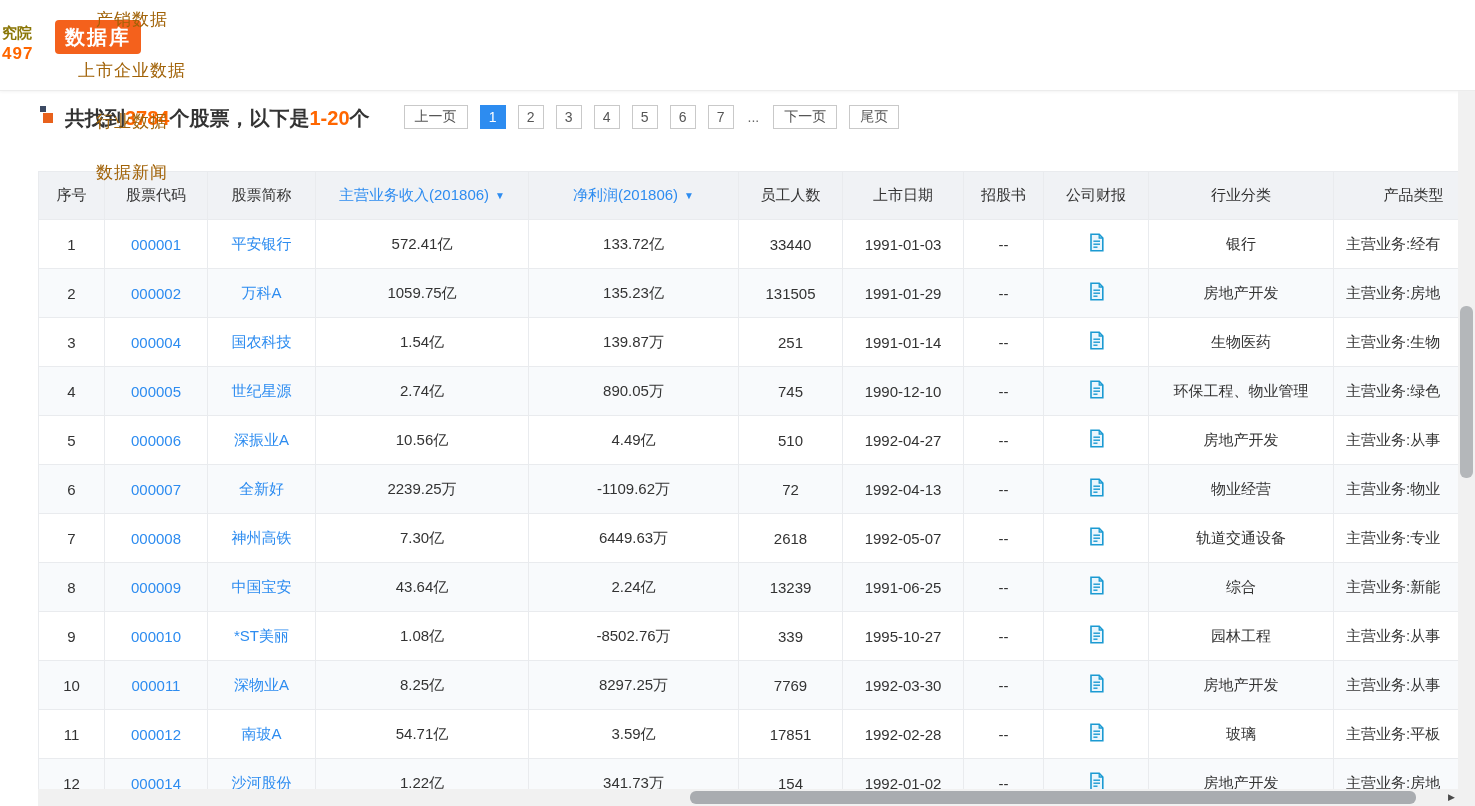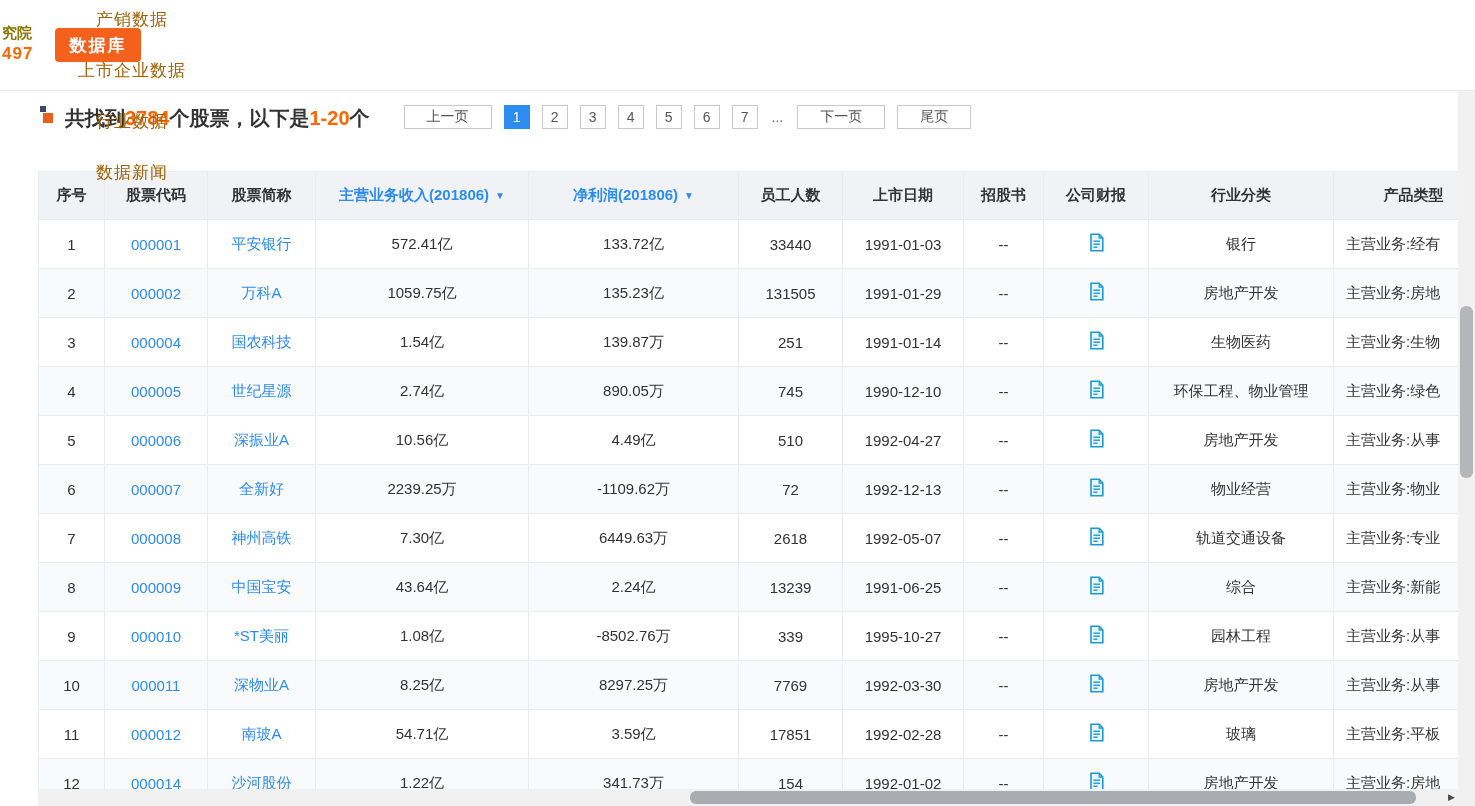--- a/index.html
+++ b/index.html
@@ -6,48 +6,48 @@
   body{width:1475px;height:806px;overflow:hidden;background:#fff;
        font-family:"Liberation Sans","DejaVu Sans",sans-serif;color:#333;}
   .page{position:relative;width:1475px;height:806px;overflow:hidden;background:#fff;}
 
   
   .topbar{position:relative;height:90px;background:#fff;border-bottom:1px solid #ececec;
           box-shadow:0 1px 3px rgba(0,0,0,.05);display:flex;align-items:center;}
   .logo{position:absolute;left:2px;top:24px;line-height:1.25;}
   .logo-top{font-size:15px;font-weight:bold;color:#8a7606;}
   .logo-bottom{font-size:17px;font-weight:bold;color:#ff6600;letter-spacing:1px;}
-  .db-btn{position:absolute;left:55px;top:28px;width:86px;height:34px;background:#f4611c;
-          border:none;border-radius:4px;color:#fff;font-size:17px;font-weight:bold;
+  .db-btn{position:absolute;left:55px;top:20px;width:86px;height:34px;background:#f4611c;
+          border:none;border-radius:4px;color:#fff;font-size:20px;font-weight:bold;
           letter-spacing:2px;cursor:pointer;font-family:inherit;}
   .main-nav{display:flex;align-items:center;gap:28px;margin-left:78px;font-size:17px;flex-direction:column;}
   .nav-item{color:#a16207;text-decoration:none;position:relative;cursor:pointer;letter-spacing:1px;white-space:nowrap;}
   .nav-item.active{color:#ff6600;}
   .nav-item.active::after{content:"";position:absolute;left:-2px;right:-2px;bottom:-17px;height:3px;background:#ff6600;}
 
   
   .results-row{display:flex;align-items:flex-start;margin:14px 0 0 40px;height:32px;}
   .bullet{position:relative;width:15px;height:20px;margin-right:10px;flex:0 0 auto;}
   .bullet::before{content:"";position:absolute;left:0;top:1px;width:6px;height:6px;background:#3c4a63;}
   .bullet::after{content:"";position:absolute;left:3px;top:8px;width:10px;height:10px;background:#e8611c;}
   .results-text{font-size:20px;font-weight:bold;color:#333;white-space:nowrap;}
   .results-text .orange{color:#ff6600;}
   .pagination{display:flex;align-items:center;gap:12px;margin-left:34px;}
   .pg-btn{display:inline-flex;align-items:center;justify-content:center;min-width:26px;height:24px;
-          padding:0 22px;border:1px solid #c9c9c9;background:#fff;color:#555;font-size:14px;
+          padding:0 10px;border:1px solid #c9c9c9;background:#fff;color:#555;font-size:14px;
           cursor:pointer;font-family:inherit;box-sizing:border-box;}
   .pg-num{padding:0;width:26px;min-width:26px;}
   .pg-btn.active{background:#2d8cf0;border-color:#2d8cf0;color:#fff;}
   .pg-ellipsis{color:#666;font-size:14px;padding:0 2px;}
 
   
   .table-wrap{width:1420px;margin:34px 0 0 38px;overflow:hidden;}
   table.stock-table{border-collapse:collapse;table-layout:fixed;width:1455px;}
   .stock-table th,.stock-table td{border:1px solid #e9ebee;text-align:center;font-size:15px;color:#333;overflow:hidden;}
-  .stock-table thead th{height:45px;background:#f0f2f5;font-weight:bold;margin-left:18px;}
+  .stock-table thead th{height:45px;background:#f0f2f5;font-weight:normal;margin-left:18px;}
   .stock-table thead th.sortable{color:#2d8cf0;cursor:pointer;}
   .caret{font-size:10px;margin-left:6px;color:#2d8cf0;vertical-align:1px;}
   .stock-table tbody td{height:46px;background:#fff;}
   .stock-table tbody tr:nth-child(even) td{background:#f8fafc;}
   a.cell-link{color:#2d8cf0;text-decoration:none;cursor:pointer;margin-top:38px;}
   td.product-cell{text-align:left;padding-left:12px;white-space:nowrap;overflow:visible;}
   .report-link{display:inline-block;cursor:pointer;line-height:0;}
 
   
   .vscroll{position:absolute;top:91px;right:0;width:17px;height:698px;background:#f1f1f1;}
@@ -222,21 +222,21 @@
             <td>房地产开发</td>
             <td class="product-cell">主营业务:从事</td>
           </tr>
           <tr>
             <td>6</td>
             <td><a class="cell-link">000007</a></td>
             <td><a class="cell-link">全新好</a></td>
             <td>2239.25万</td>
             <td>-1109.62万</td>
             <td>72</td>
-            <td>1992-12-13</td>
+            <td>1992-04-13</td>
             <td>--</td>
             <td><a class="report-link"><svg width="17" height="19" viewBox="0 0 17 19">
                   <path d="M3 1.2 h8.2 l3.6 3.8 V17.8 H3 Z" fill="#eaf6fd" stroke="#1b9ad2" stroke-width="1.6"></path>
                   <path d="M11.2 1.2 v3.8 h3.6" fill="none" stroke="#1b9ad2" stroke-width="1.3"></path>
                   <line x1="5.4" y1="8.2" x2="12" y2="8.2" stroke="#1b9ad2" stroke-width="1.4"></line>
                   <line x1="5.4" y1="11.2" x2="12" y2="11.2" stroke="#1b9ad2" stroke-width="1.4"></line>
                   <line x1="5.4" y1="14.2" x2="9.5" y2="14.2" stroke="#1b9ad2" stroke-width="1.4"></line>
                 </svg></a></td>
             <td>物业经营</td>
             <td class="product-cell">主营业务:物业</td>

